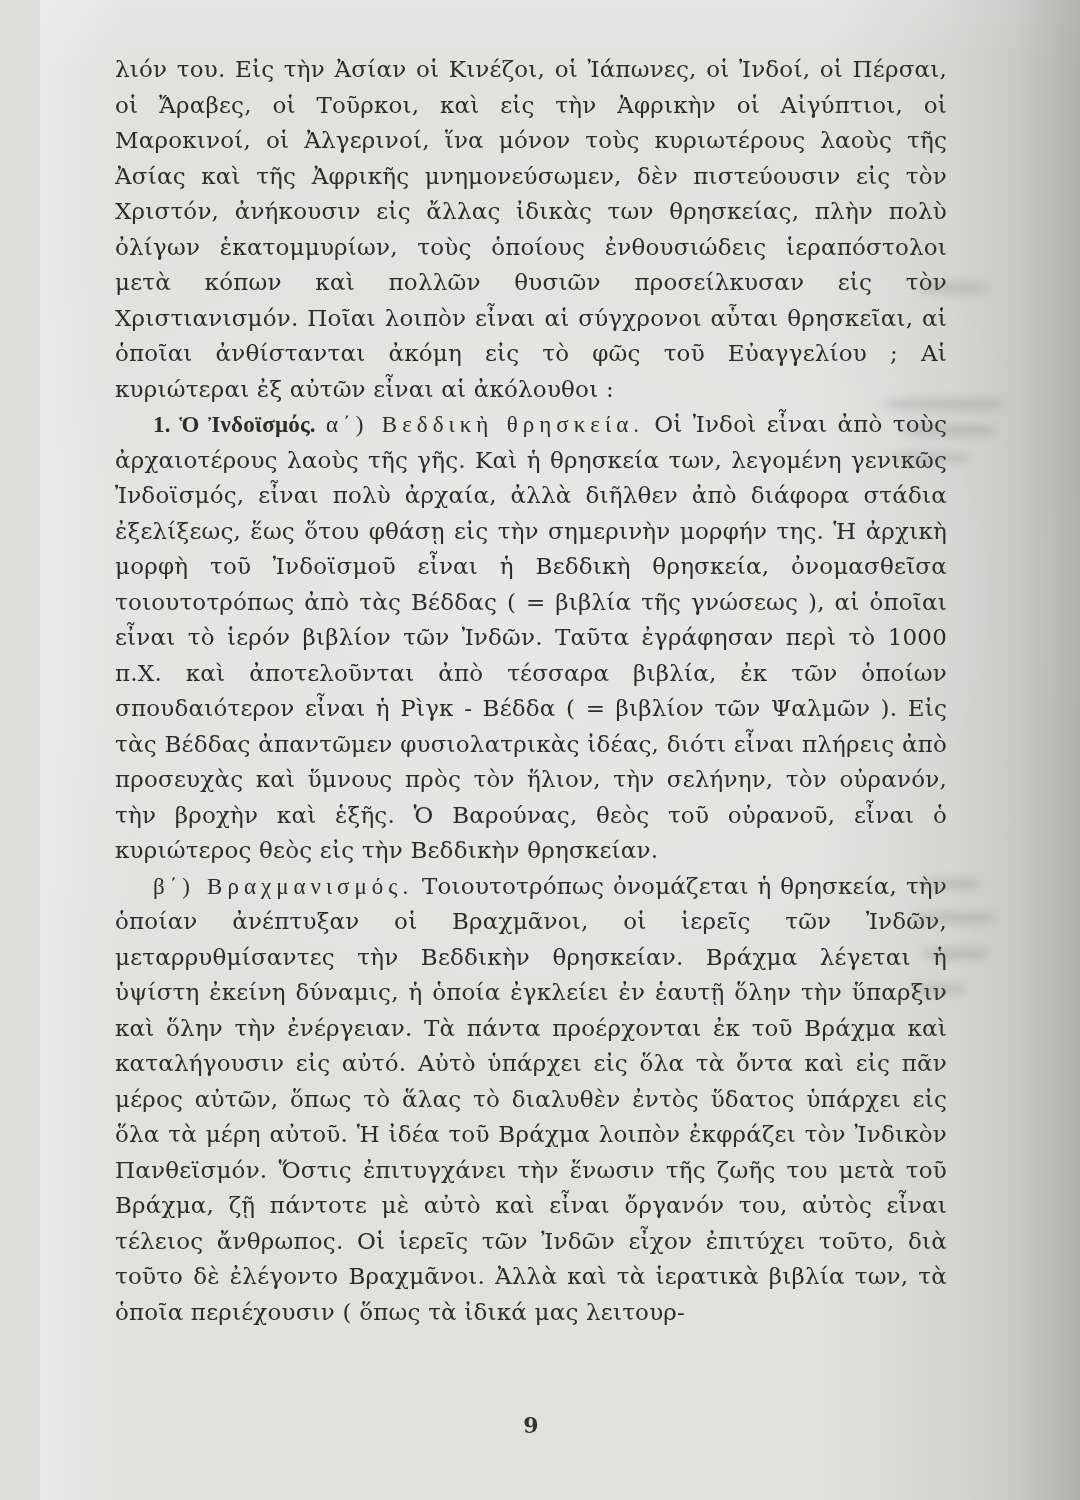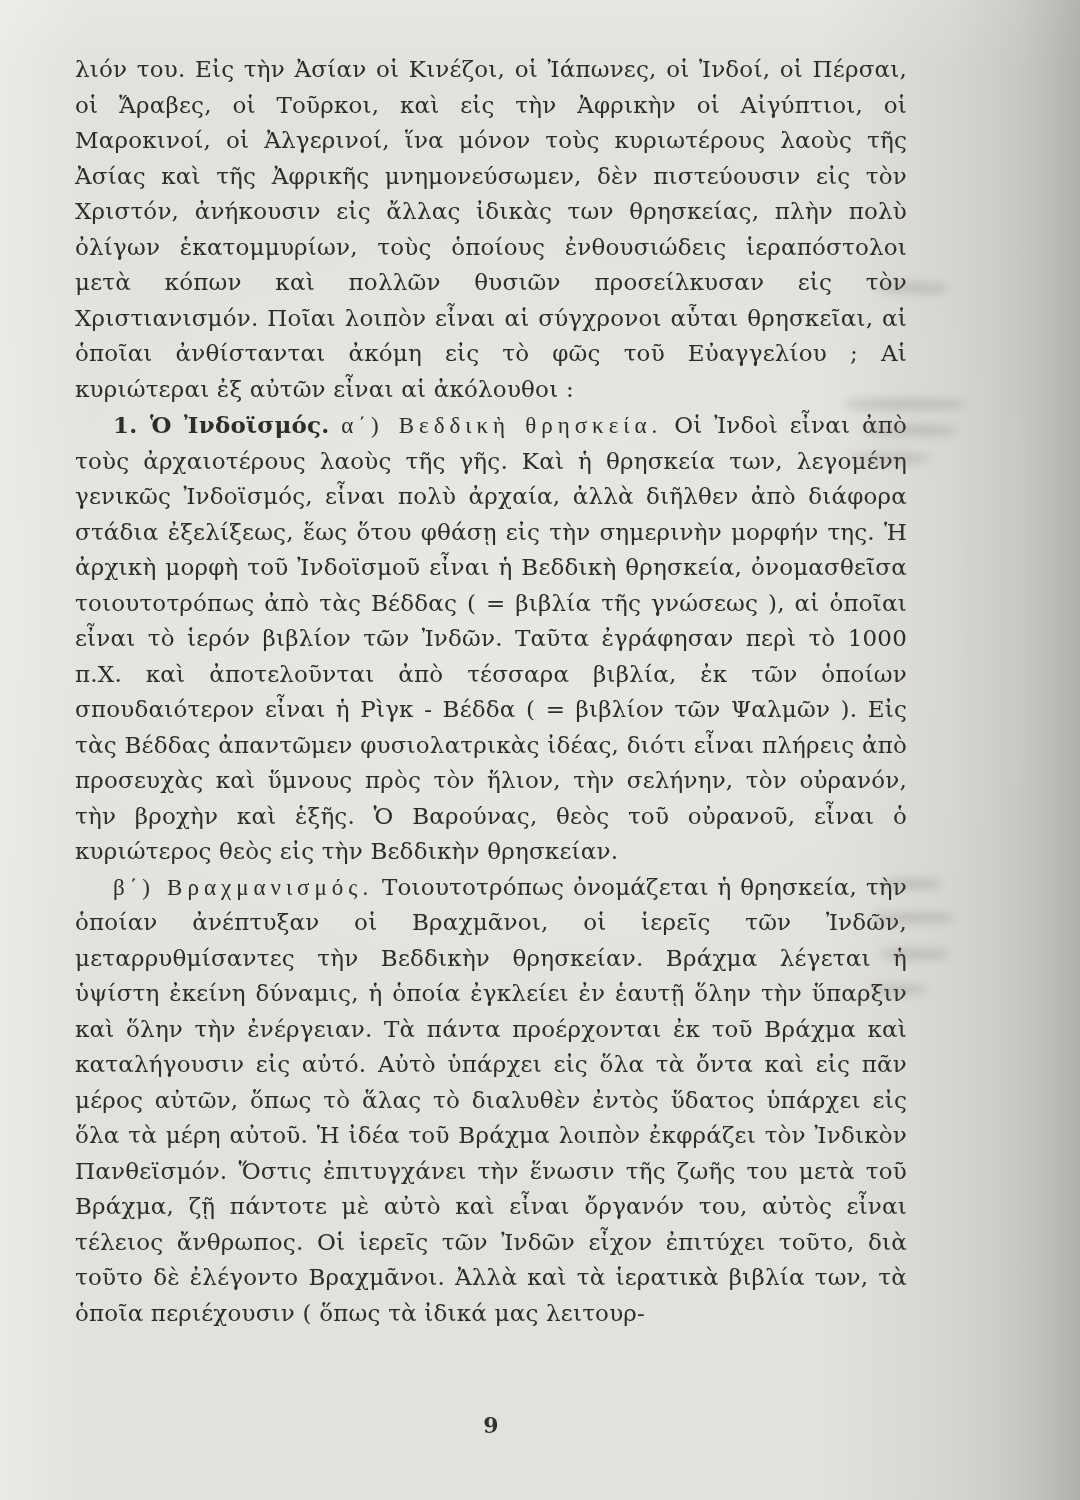--- a/index.html
+++ b/index.html
@@ -16,20 +16,21 @@
   
   .scan-page {
     position: absolute;
     inset: 0;
     background:
       linear-gradient(to left, rgba(110,108,102,0.42) 0px, rgba(110,108,102,0.22) 60px, rgba(110,108,102,0.10) 130px, rgba(110,108,102,0.0) 260px),
       linear-gradient(to right, rgba(255,255,255,0.30) 0px, rgba(255,255,255,0.0) 90px),
       linear-gradient(to bottom, rgba(255,255,255,0.18) 0px, rgba(255,255,255,0.0) 70px),
       radial-gradient(ellipse 900px 700px at 45% 40%, rgba(255,255,255,0.22), rgba(255,255,255,0) 70%),
       #e2e1dc;
+    margin-left: 40px;
   }
 
   .text-block {
     position: absolute;
     left: 75px;
     top: 52px;
     width: 832px;
     text-align: justify;
     font-size: 23px;
     line-height: 35.5px;
@@ -40,20 +41,21 @@
     margin: 0;
     text-indent: 38px;
   }
 
   .text-block p.continuation {
     text-indent: 0;
   }
 
   .lead-bold {
     font-weight: bold;
+    font-family: Liberation Serif, serif;
   }
 
   .spaced {
     letter-spacing: 5px;
     font-family: Liberation Serif, serif;
   }
 
   .page-footer {
     position: absolute;
     left: 75px;

